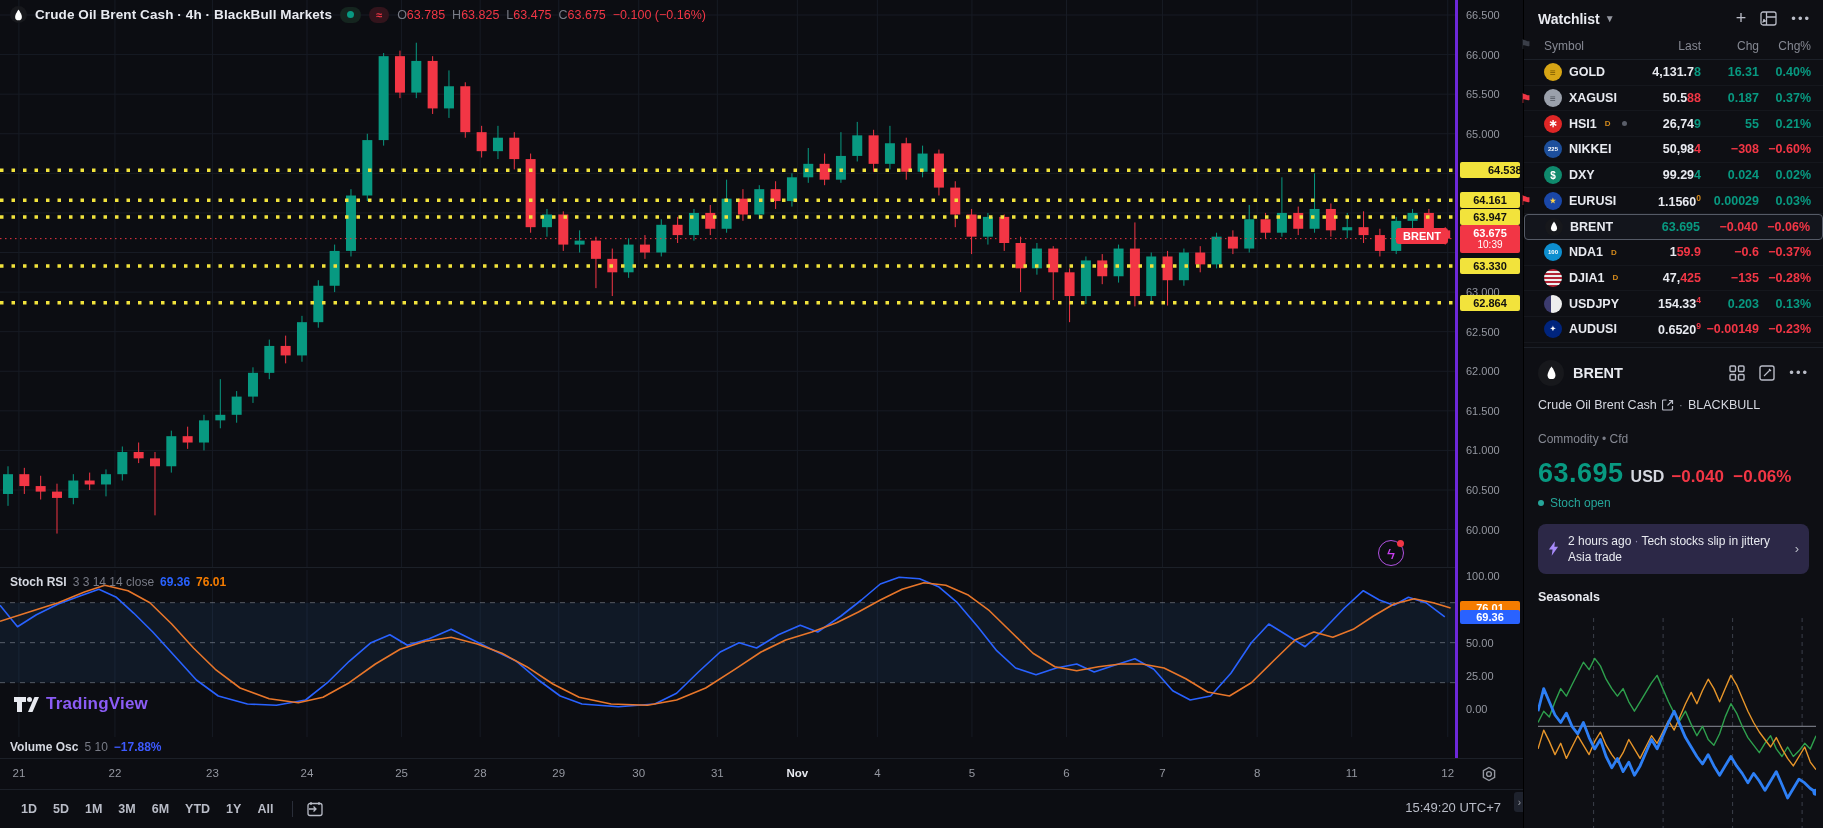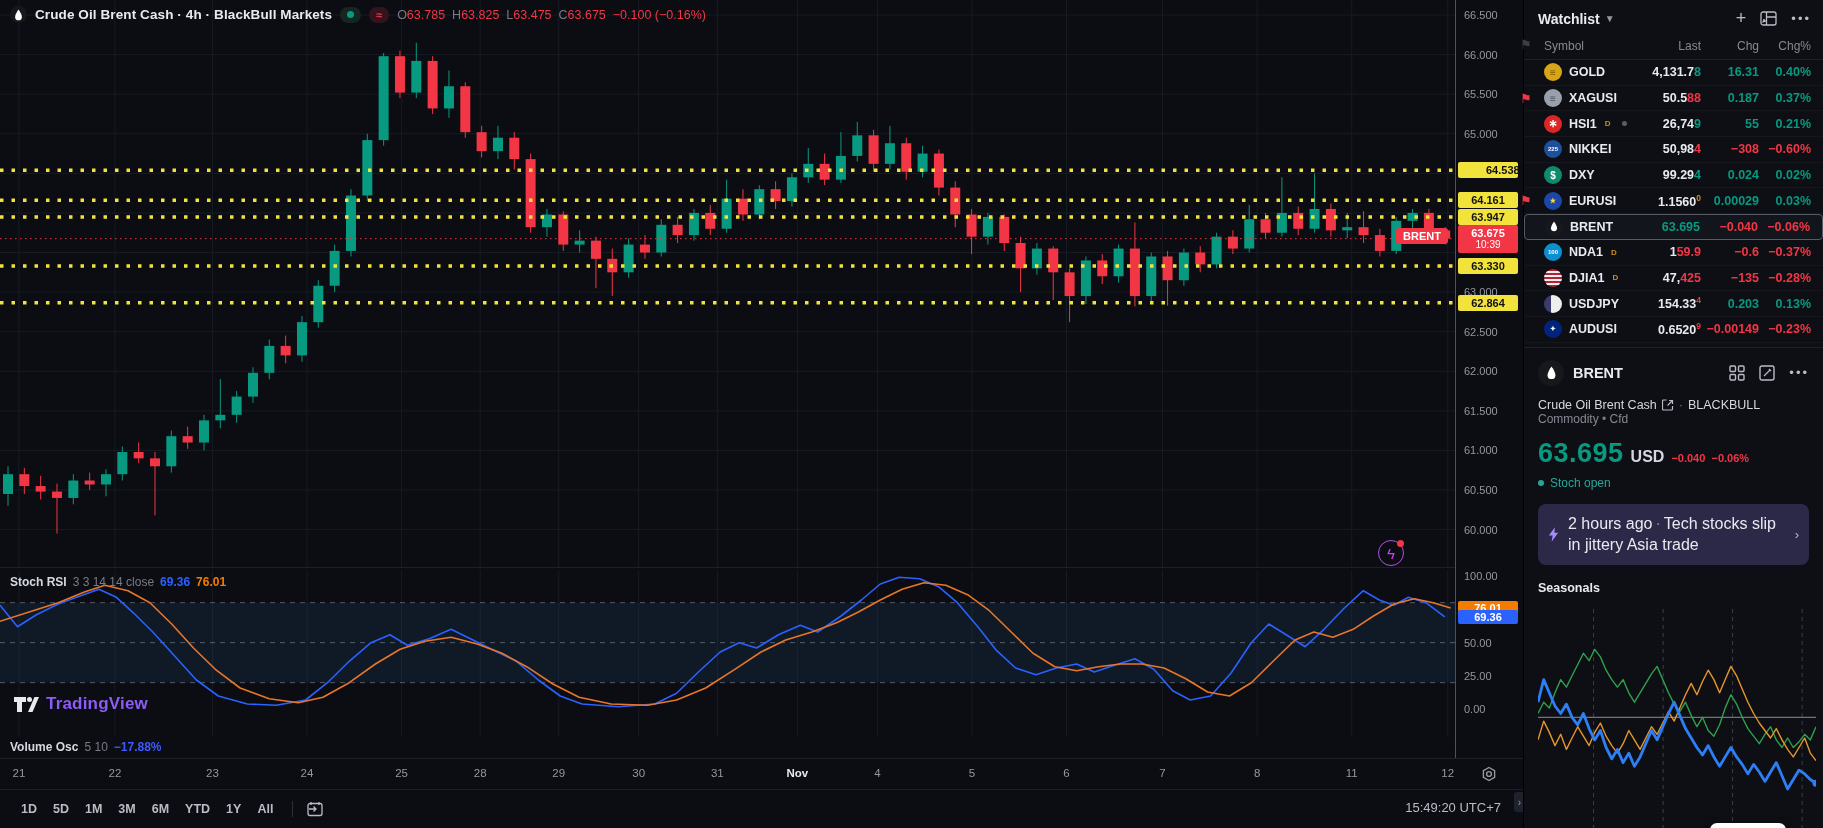--- a/index.html
+++ b/index.html
@@ -24,21 +24,21 @@
   .pane-legend .nm { color:#d5d8e0; font-weight:700; }
   .pane-legend .pr { color:#787b86; }
   .pane-legend .kv { color:#2962ff; font-weight:600; }
   .pane-legend .dv { color:#f57c00; font-weight:600; }
   .pane-legend .bv { color:#3d5afe; font-weight:600; }
 
   #tv-logo { position:absolute; left:13px; top:694px; display:flex; align-items:center; gap:7px; z-index:31; }
   #tv-logo .wordmark { font-size:17px; font-weight:700; color:#8b5cf6; letter-spacing:.2px; }
 
   
-  #price-axis { position:absolute; left:1455px; top:0; width:66px; height:758px; border-left:1px solid #6d28d9; font-size:11px; color:#9598a1; }
+  #price-axis { position:absolute; left:1455px; top:0; width:66px; height:758px; border-left:3px solid #6d28d9; font-size:11px; color:#9598a1; }
   .tick { position:absolute; left:8px; transform:translateY(-50%); }
   .tag { position:absolute; left:2px; width:60px; text-align:center; border-radius:2px; transform:translateY(-50%); font-weight:700; }
   .tag.yellow { background:#f2e33c; color:#111; font-size:11px; padding:2px 0; }
   .tag.red { background:#f23645; color:#fff; font-size:11px; line-height:1.15; padding:2px 0; }
   .tag.red .cd { font-size:10px; font-weight:400; }
   .tag.orange { background:#f57c00; color:#fff; font-size:11px; padding:1px 0; }
   .tag.blue { background:#2962ff; color:#fff; font-size:11px; padding:1px 0; }
 
   .brent-line-label { position:absolute; left:1396px; top:228px; background:#f23645; color:#fff; font-size:11px; font-weight:700; padding:2px 7px; border-radius:3px; z-index:20; }
 
@@ -80,31 +80,31 @@
   .chg { width:58px; text-align:right; font-weight:600; } .pct { width:52px; text-align:right; font-weight:600; }
   .up-t { color:#089981; } .down-t { color:#f23645; }
   .num.all-up { color:#089981; }
 
   #detail { padding:12px 14px 0 14px; border-top:1px solid #1c2028; margin-top:4px; }
   #detail-head { display:flex; align-items:center; gap:9px; }
   #detail-head .dname { font-size:14.5px; font-weight:700; color:#e8eaf0; flex:1; }
   #detail-head .dicons { display:flex; gap:14px; color:#b9bcc7; }
   #detail-desc { margin-top:12px; font-size:12.5px; color:#d5d8e0; display:flex; align-items:center; gap:5px; flex-wrap:nowrap; white-space:nowrap; }
   #detail-desc .sep, #detail-sub .sep { color:#787b86; }
-  #detail-sub { margin-top:0; font-size:12px; color:#868993; }
+  #detail-sub { margin-top:20px; font-size:12px; color:#868993; }
   #price-line { margin-top:12px; display:flex; align-items:baseline; gap:7px; }
   #big-price { font-size:27px; font-weight:700; color:#089981; letter-spacing:.5px; }
   #price-ccy { font-size:16px; font-weight:700; color:#d5d8e0; }
-  #price-chg { font-size:11px; font-weight:700; color:#f23645; }
+  #price-chg { font-size:17px; font-weight:700; color:#f23645; }
   #mkt-status { margin-top:7px; font-size:12px; color:#26a69a; display:flex; align-items:center; gap:6px; }
   #mkt-status .mdot { width:6px; height:6px; border-radius:50%; background:#26a69a; }
 
   #news-card { margin:14px 14px 0 14px; background:#2c2847; border-radius:8px; padding:9px 10px; display:flex; gap:9px; align-items:center; }
   #news-card .bolt { color:#a78bfa; font-size:14px; flex:none; }
-  #news-text { font-size:16px; color:#e8eaf0; line-height:1.35; flex:1; }
+  #news-text { font-size:12px; color:#e8eaf0; line-height:1.35; flex:1; }
   #news-text .ntime { color:#e8eaf0; } #news-text .nsep { color:#8f8bb0; padding:0 3px; }
   #news-card .chevr { color:#b9bcc7; font-size:13px; flex:none; }
 
   #seasonals { padding:16px 6px 0 14px; }
   #seasonals h3 { font-size:12.5px; color:#e8eaf0; }
   #seasonals-plot { position:relative; margin-top:10px; }
   #itroom-tip { position:absolute; left:172px; top:218px; background:#fff; color:#1a1c22; font-size:13px; padding:9px 15px 14px 15px; border-radius:7px; box-shadow:0 2px 8px rgba(0,0,0,.5); }
 
   .iconsvg { display:block; }
 </style>

